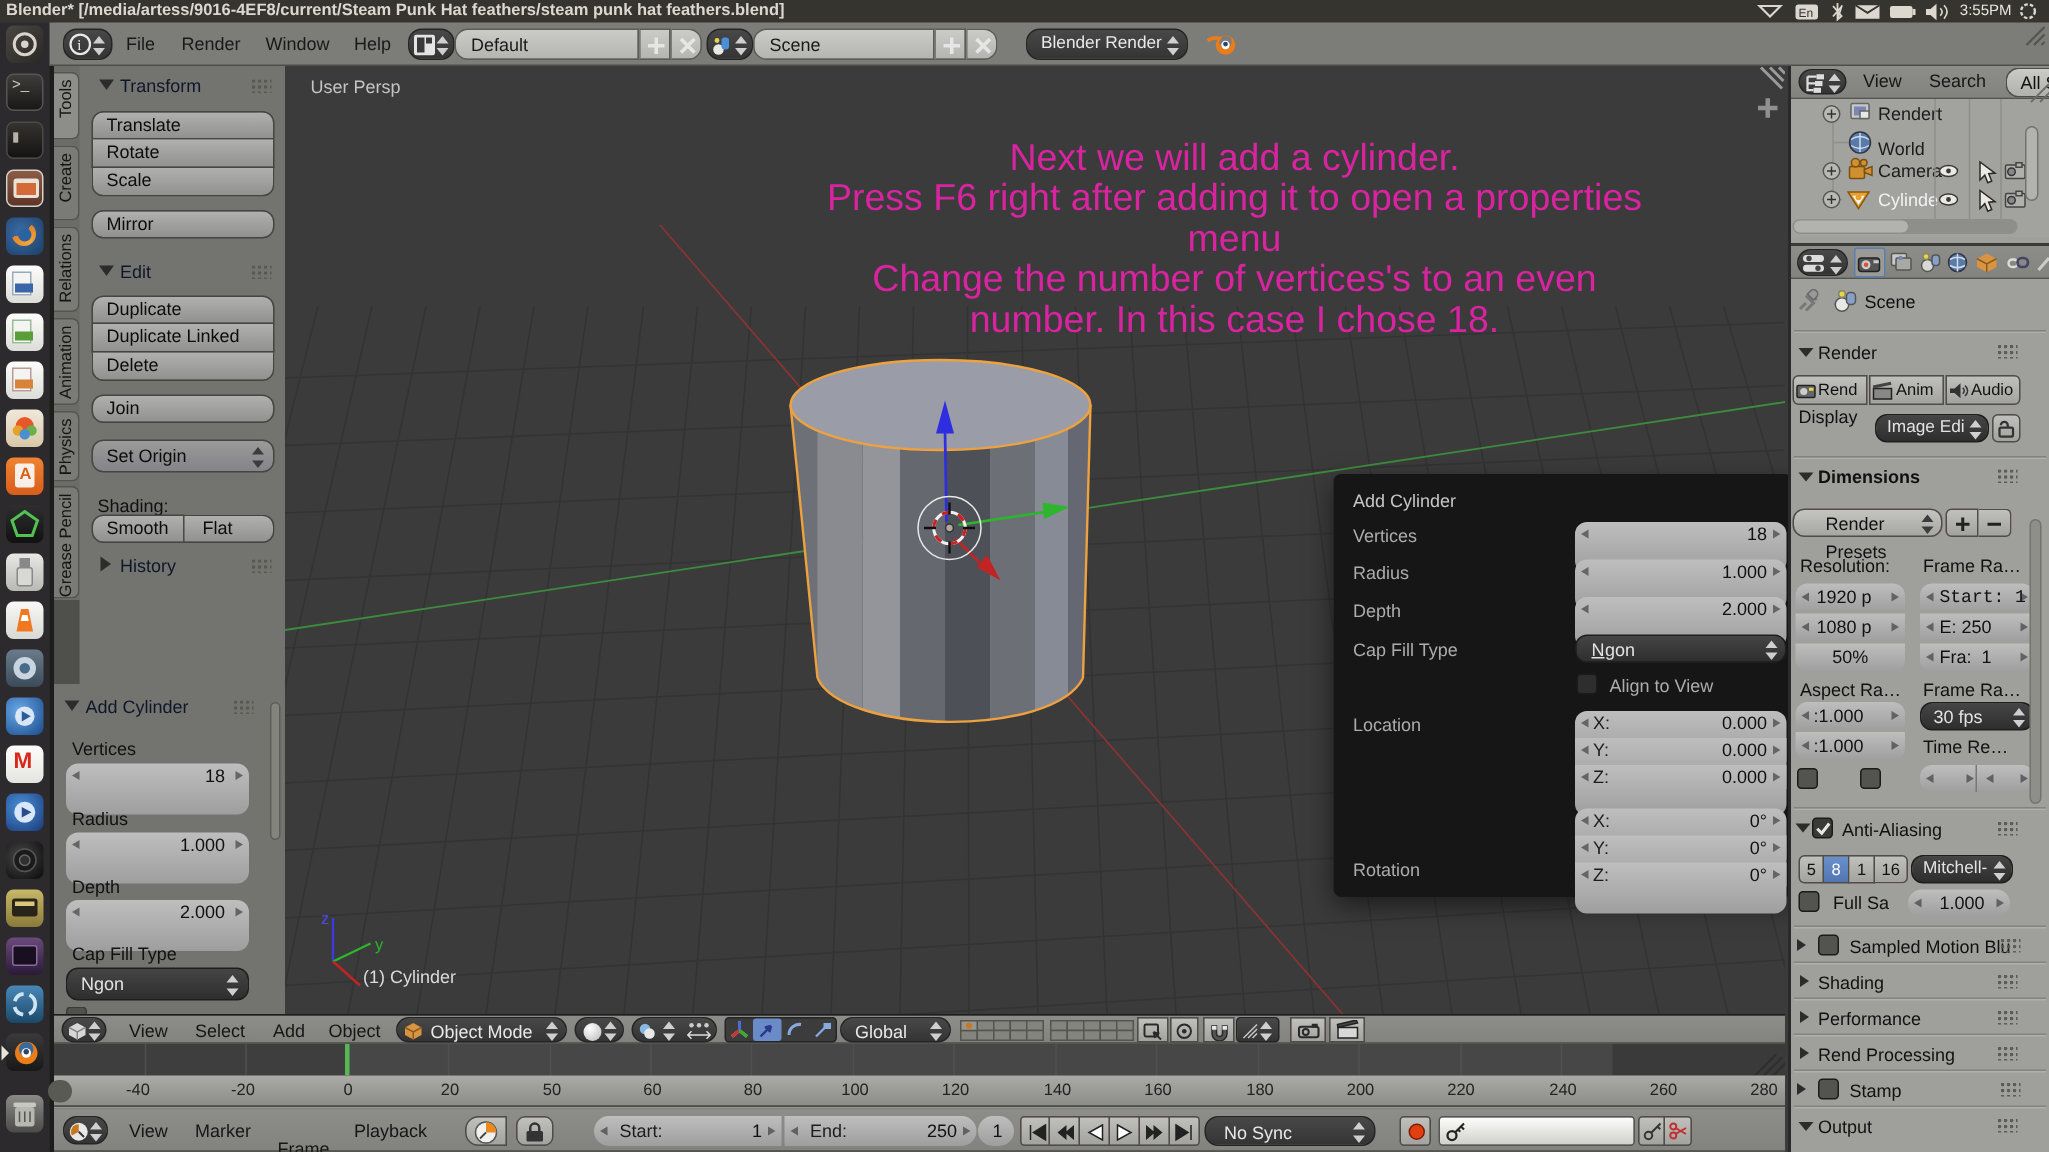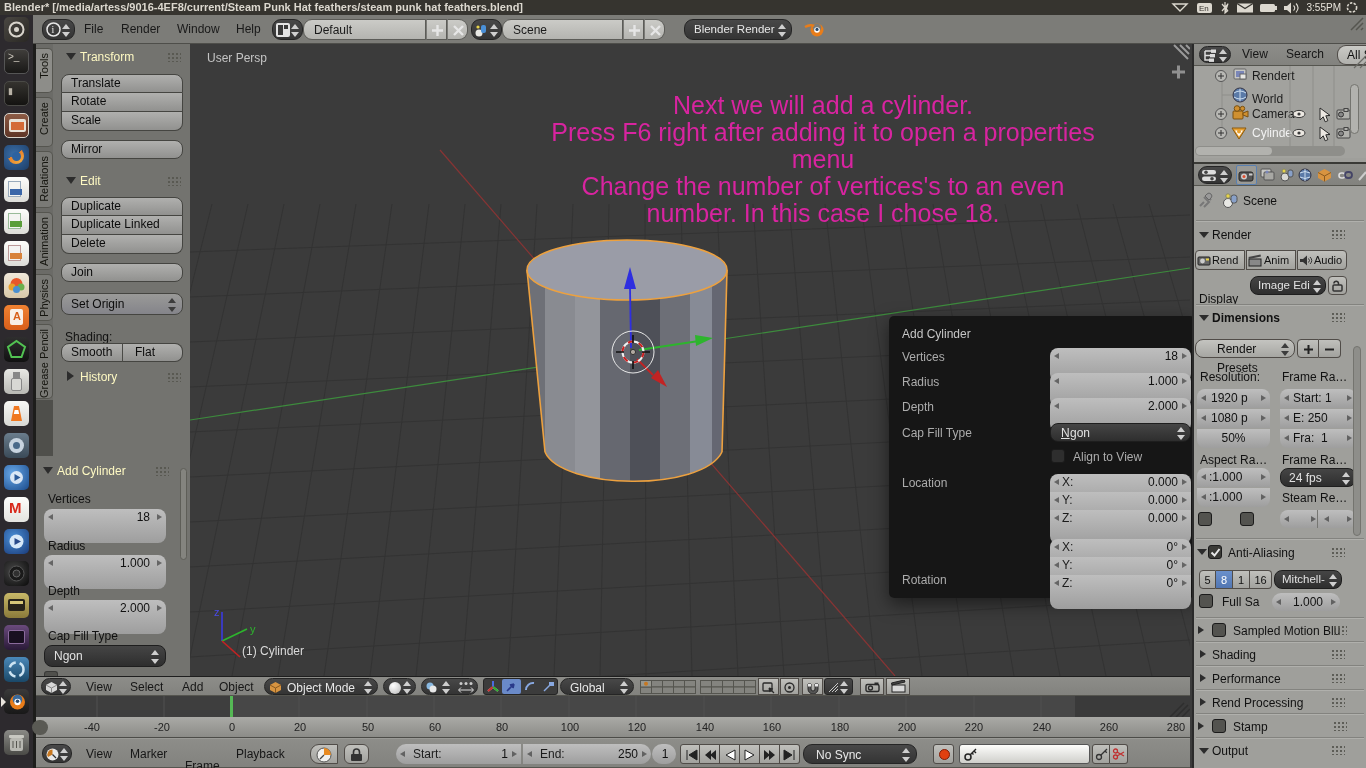--- a/index.html
+++ b/index.html
@@ -29,21 +29,21 @@
 .updn:after{bottom:0;border-top:5px solid #cfcfcf;}
 .updn.dk:before{border-bottom-color:#3c3c3c;}
 .updn.dk:after{border-top-color:#3c3c3c;}
 
 #toolshelf{position:absolute;left:36px;top:44px;width:154px;height:632px;background:#73736f;}
 #tabcol{position:absolute;left:0;top:0;width:17px;height:412px;background:#6b6b67;}
 .tab{position:absolute;left:0;width:17px;background:#7a7a76;border:1px solid #55554f;border-left:none;
  border-radius:0 5px 5px 0;color:#15150f;font-size:11px;overflow:hidden;}
 .tab span{position:absolute;left:2px;top:4px;writing-mode:vertical-rl;transform:rotate(180deg);white-space:nowrap;}
 .tab.act{background:#8d8d89;}
-.phead{position:absolute;color:#fef9c3;font-size:12px;}
+.phead{position:absolute;color:#0f172a;font-size:12px;}
 .phead:before{content:"";position:absolute;left:-14px;top:3px;border-left:5px solid transparent;border-right:5px solid transparent;border-top:7px solid #2c2c2c;}
 .phead.closed:before{top:1px;left:-13px;border-top:5px solid transparent;border-bottom:5px solid transparent;border-left:7px solid #2c2c2c;border-right:none;}
 .grip{position:absolute;width:13px;height:9px;background:
  radial-gradient(circle 1px at 1px 1px,#56564f 1px,transparent 1.5px) 0 0/4px 4px;opacity:.9;}
 .sbtn{position:absolute;background:linear-gradient(#b0b0ae,#91918f);border:1px solid #454541;
  color:#0c0c0c;font-size:12px;padding-left:9px;line-height:17px;height:19px;}
 
 #vp{position:absolute;left:190px;top:44px;width:1000px;height:632px;background:#3b3b3b;}
 #vptext{position:absolute;left:207px;top:51px;color:#c4c4c4;font-size:12px;}
 .pink{position:absolute;left:323px;width:1000px;text-align:center;color:#d824a0;font-size:25px;}
@@ -920,21 +920,21 @@
   <div class="pbtn" style="left:52px;top:64px;width:50px;height:20px;line-height:19px;padding-left:17px;text-align:left;">Anim
     <svg width="15" height="13" style="position:absolute;left:1px;top:3px;">
           <rect x="1" y="5" width="12" height="7" fill="#888" stroke="#222"></rect>
           <path d="M1 5 L13 2.5 L12.5 0.5 L0.5 3 Z" fill="#444"></path>
         </svg></div>
   <div class="pbtn" style="left:103px;top:64px;width:50px;height:20px;border-radius:0 4px 4px 0;line-height:19px;padding-left:16px;text-align:left;">Audio
     <svg width="14" height="13" style="position:absolute;left:1px;top:3px;">
           <path d="M1 5 h3 l4 -3.5 v10 l-4 -3.5 h-3 z" fill="#333"></path>
           <path d="M9.5 4.5 q2 2 0 4 M11 3 q3.5 3.5 0 7" stroke="#333" fill="none"></path>
         </svg></div>
-  <span class="abs" style="left:5px;top:106px;">Display</span>
+  <span class="abs" style="left:5px;top:85px;">Display</span>
   <div class="ddark" style="left:56px;top:90px;width:76px;height:19px;border-radius:8px;">
         <span style="position:absolute;left:7px;top:2px;font-size:11.5px;">Image Edi</span>
         <span class="updn" style="right:3px;top:3px;height:13px;"></span>
       </div>
   <div class="pbtn" style="left:134px;top:90px;width:19px;height:19px;border-radius:4px;">
         <svg width="12" height="13" style="position:absolute;left:3px;top:3px;">
           <rect x="1" y="5" width="9" height="6" rx="1" fill="none" stroke="#333" stroke-width="1.5"></rect>
           <path d="M6.5 5 V3.5 a2.3 2.3 0 0 0 -4.6 0" fill="none" stroke="#333" stroke-width="1.5"></path>
         </svg>
       </div>
@@ -961,21 +961,21 @@
         <span class="arl" style="top:6px;"></span>
         <span class="abs" style="left:14px;">1920 p</span>
         <span class="arr" style="top:6px;"></span>
       </div>
   <div class="num" style="left:3px;top:223px;width:73px;height:19px;line-height:19px;border-radius:0;">
         <span class="arl" style="top:6px;"></span>
         <span class="abs" style="left:14px;">1080 p</span>
         <span class="arr" style="top:6px;"></span>
       </div>
   <div class="num" style="left:3px;top:243px;width:73px;height:19px;line-height:19px;border-radius:0 0 8px 8px;text-align:center;">50%</div>
-  <div class="num" style="left:86px;top:203px;width:76px;height:19px;line-height:19px;border-radius:8px 8px 0 0;">
+  <div class="num" style="left:86px;top:203px;width:76px;height:19px;line-height:19px;border-radius:8px 8px 0 0;font-family:Liberation Mono, monospace;">
         <span class="arl" style="top:6px;"></span>
         <span class="abs" style="left:13px;">Start: 1</span>
         <span class="arr" style="top:6px;"></span>
       </div>
   <div class="num" style="left:86px;top:223px;width:76px;height:19px;line-height:19px;border-radius:0;">
         <span class="arl" style="top:6px;"></span>
         <span class="abs" style="left:13px;">E: 250</span>
         <span class="arr" style="top:6px;"></span>
       </div>
   <div class="num" style="left:86px;top:243px;width:76px;height:19px;line-height:19px;border-radius:0 0 8px 8px;">
@@ -989,24 +989,24 @@
         <span class="arl" style="top:6px;"></span>
         <span class="abs" style="left:12px;">:1.000</span>
         <span class="arr" style="top:6px;"></span>
       </div>
   <div class="num" style="left:3px;top:302px;width:73px;height:19px;line-height:19px;border-radius:0 0 8px 8px;">
         <span class="arl" style="top:6px;"></span>
         <span class="abs" style="left:12px;">:1.000</span>
         <span class="arr" style="top:6px;"></span>
       </div>
   <div class="ddark" style="left:86px;top:282px;width:76px;height:19px;">
-        <span style="position:absolute;left:8px;top:2px;">24 fps</span>
+        <span style="position:absolute;left:8px;top:2px;">30 fps</span>
         <span class="updn" style="right:4px;top:3px;height:13px;"></span>
       </div>
-  <span class="abs" style="left:88px;top:305px;">Steam Re…</span>
+  <span class="abs" style="left:88px;top:305px;">Time Re…</span>
   <div class="chk" style="left:4px;top:326px;background:#55555176;background:#53534f;"></div>
   <div class="chk" style="left:46px;top:326px;background:#53534f;"></div>
   <div class="num" style="left:86px;top:324px;width:76px;height:18px;">
         <span class="arl" style="top:5.5px;"></span>
         <span class="arl" style="top:5.5px;left:44px;"></span>
         <span class="abs" style="left:37px;top:0px;width:1px;height:18px;background:#777773;"></span>
         <span class="arr" style="top:5.5px;right:40px;"></span>
         <span class="arr" style="top:5.5px;"></span>
       </div>
   <div class="sep" style="top:352px;"></div>

